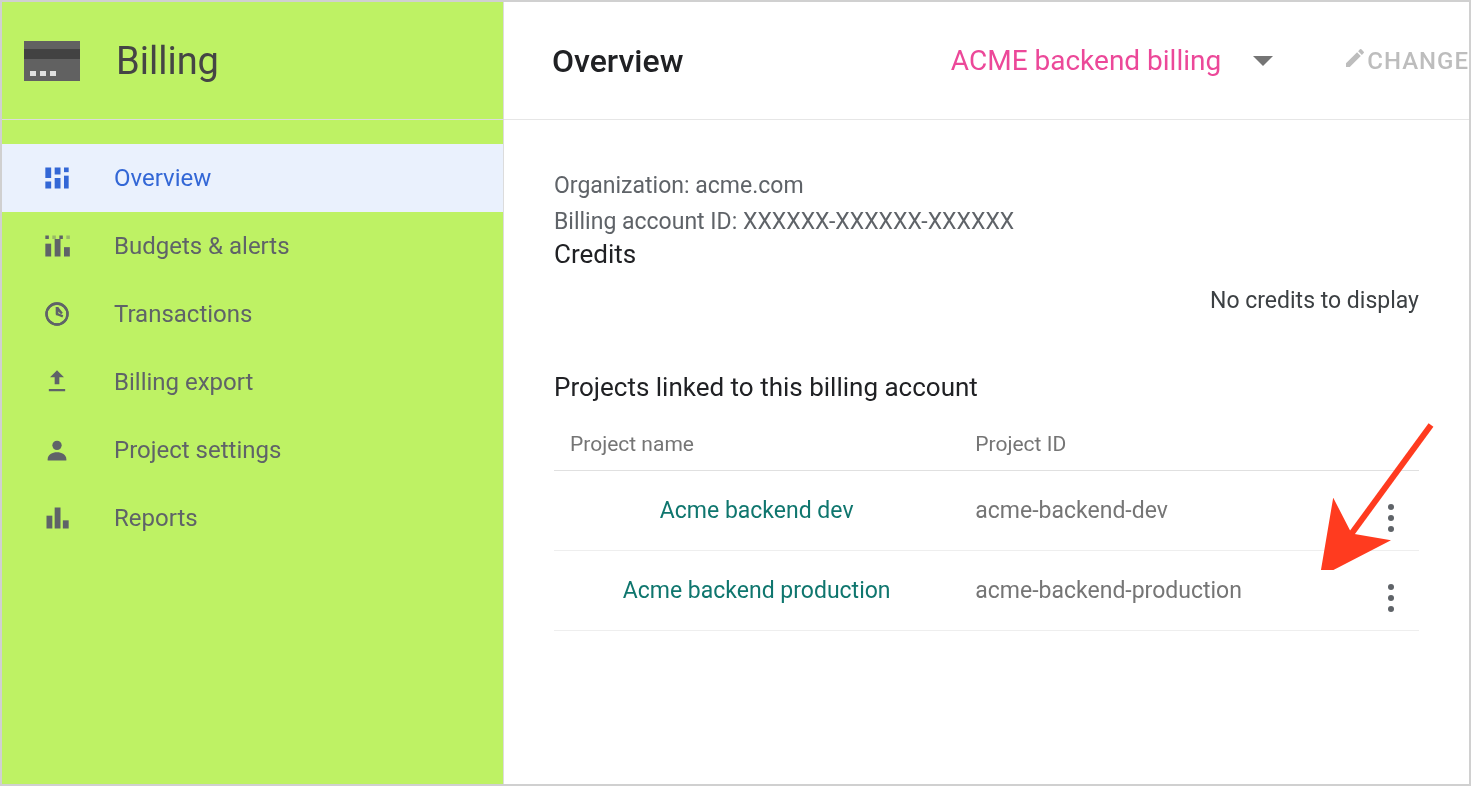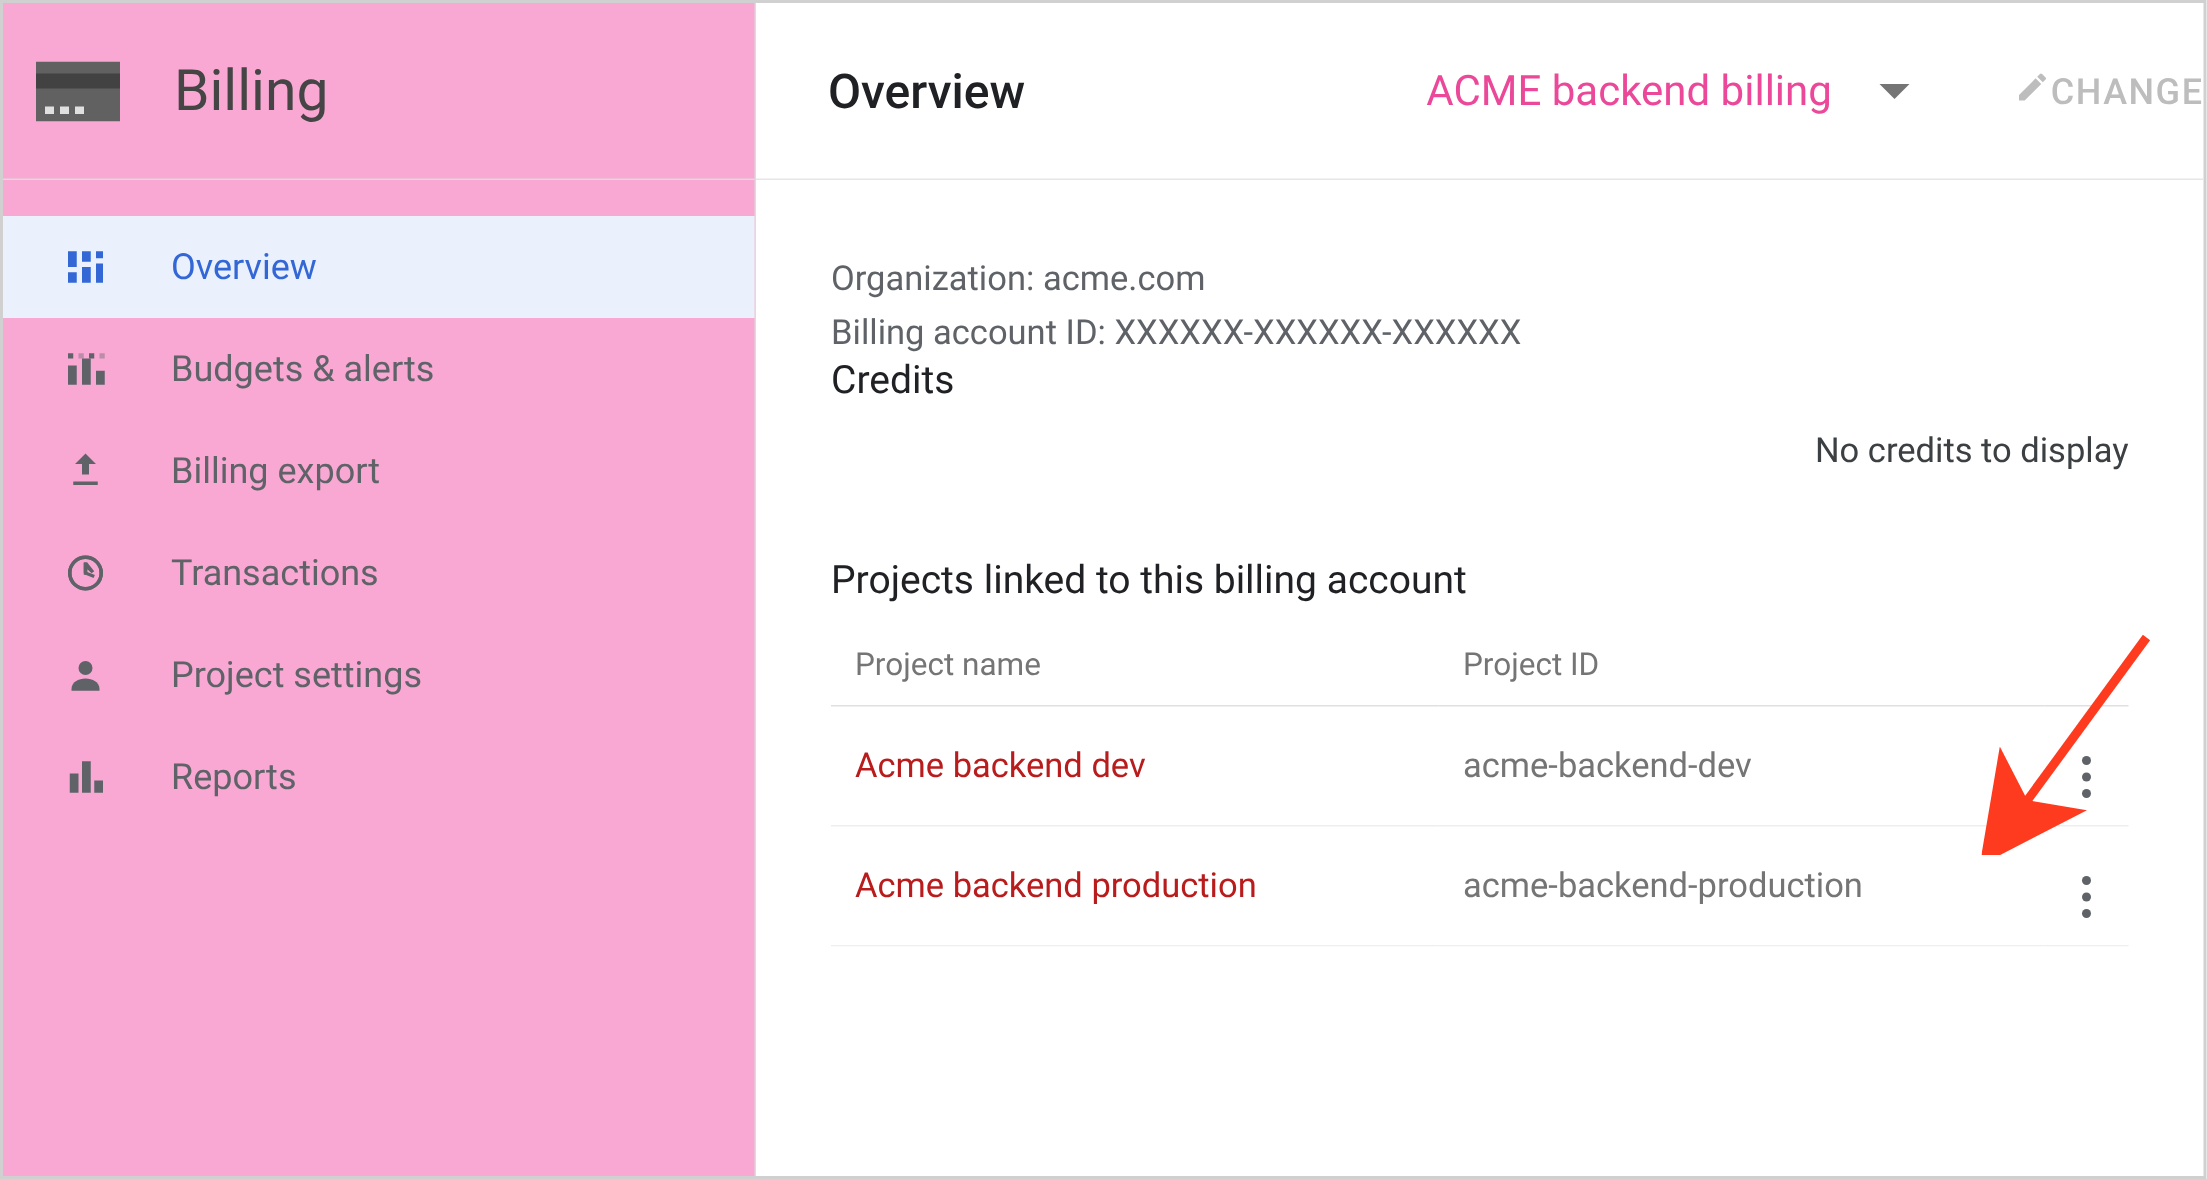--- a/index.html
+++ b/index.html
@@ -11,21 +11,21 @@
     width: 1471px;
     height: 786px;
     border: 2px solid #d0d0d0;
     overflow: hidden;
     position: relative;
   }
   .app { display: flex; height: 100%; }
   
   .sidebar {
     width: 502px;
-    background: #f9a8d4;
+    background: #bef264;
     border-right: 1px solid #dcdcdc;
     display: flex;
     flex-direction: column;
   }
   .sidebar-header {
     height: 118px;
     border-bottom: 1px solid #dcdcdc;
     display: flex;
     align-items: center;
     padding-left: 22px;
@@ -105,21 +105,21 @@
     font-weight: 400;
     color: #757575;
     padding: 12px 16px 14px 16px;
     border-bottom: 1px solid #e0e0e0;
   }
   table.projects td {
     font-size: 23px;
     padding: 18px 16px;
     border-bottom: 1px solid #eeeeee;
   }
-  table.projects td.name { color: #b91c1c; }
+  table.projects td.name { color: #0f766e; text-align: center; }
   table.projects td.id { color: #757575; }
   table.projects td.menu { width: 56px; text-align: center; cursor: pointer; }
   .kebab { display: inline-flex; flex-direction: column; gap: 5px; align-items: center; }
   .kebab span { width: 6px; height: 6px; background: #5f6368; border-radius: 50%; }
 
   
   .annotation-arrow {
     position: absolute;
     right: 28px;
     top: 418px;
@@ -168,35 +168,35 @@
               <rect x="8" y="3" width="3" height="3" opacity="0.4"></rect>
               <rect x="14" y="3" width="3" height="3"></rect>
               <rect x="20" y="3" width="3" height="3" opacity="0.4"></rect>
             </svg>
         </span>
         <span>Budgets &amp; alerts</span>
       </div>
       <div class="nav-item">
         <span class="nav-icon">
           <svg width="28" height="28" viewBox="0 0 24 24">
-              <path d="M5 20h14v-2H5v2zM12 2L6 8h4v6h4V8h4l-6-6z"></path>
-            </svg>
-        </span>
-        <span>Billing export</span>
-      </div>
-      <div class="nav-item">
-        <span class="nav-icon">
-          <svg width="28" height="28" viewBox="0 0 24 24">
               <path d="M12 2a10 10 0 1 0 0 20 10 10 0 0 0 0-20zm0 18a8 8 0 1 1 0-16 8 8 0 0 1 0 16zM11 6h2v7h-2zM11 6h2l4 5-1.5 1.2L11 8z" fill="#5f6368"></path>
               <circle cx="12" cy="12" r="9" fill="none" stroke="#5f6368" stroke-width="2"></circle>
               <line x1="12" y1="12" x2="12" y2="6" stroke="#5f6368" stroke-width="2"></line>
               <line x1="12" y1="12" x2="17" y2="14" stroke="#5f6368" stroke-width="2"></line>
             </svg>
         </span>
         <span>Transactions</span>
+      </div>
+      <div class="nav-item">
+        <span class="nav-icon">
+          <svg width="28" height="28" viewBox="0 0 24 24">
+              <path d="M5 20h14v-2H5v2zM12 2L6 8h4v6h4V8h4l-6-6z"></path>
+            </svg>
+        </span>
+        <span>Billing export</span>
       </div>
       <div class="nav-item">
         <span class="nav-icon">
           <svg width="28" height="28" viewBox="0 0 24 24">
               <circle cx="12" cy="8" r="4"></circle>
               <path d="M4 20c0-4 4-6 8-6s8 2 8 6v1H4v-1z"></path>
             </svg>
         </span>
         <span>Project settings</span>
       </div>

